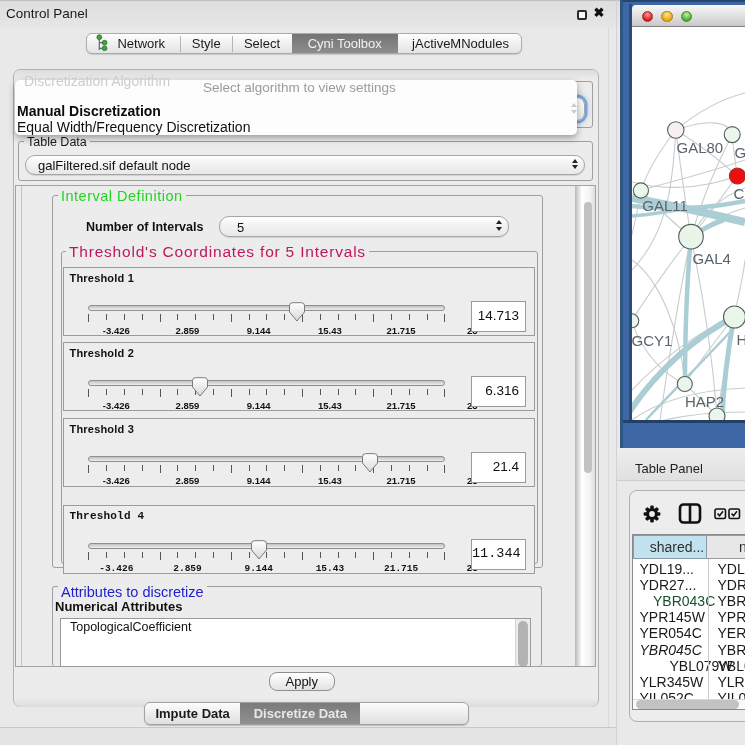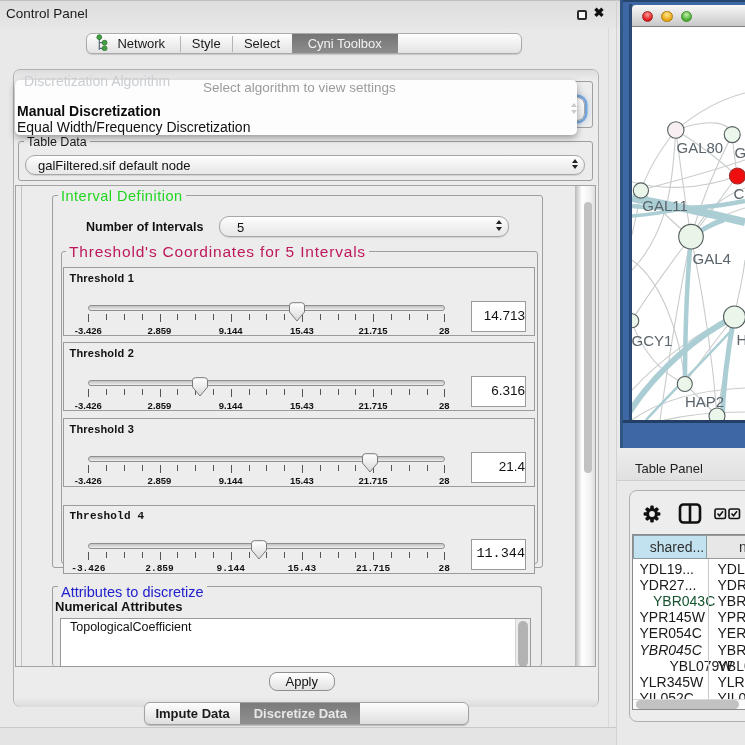--- a/index.html
+++ b/index.html
@@ -7,41 +7,42 @@
 .groupbox{position:absolute;border:1px solid #9f9f9f;border-radius:3px;}
 .gtitle{position:absolute;font-size:14.5px;line-height:14.5px;background:#ececec;padding:0 3px;white-space:nowrap;}
 .combo{position:absolute;border:1px solid #a6a6a6;border-radius:11px;background:linear-gradient(#ffffff,#f2f2f2 45%,#e8e8e8);box-shadow:0 1px 1px rgba(0,0,0,0.12);}
 .combo .ar{position:absolute;right:8px;width:6px;font-size:0;}
 .tri-up{width:0;height:0;border-left:3px solid transparent;border-right:3px solid transparent;border-bottom:4.5px solid #222;margin-bottom:2.5px;}
 .tri-dn{width:0;height:0;border-left:3px solid transparent;border-right:3px solid transparent;border-top:4.5px solid #222;}
 .tpanel{position:absolute;left:63px;width:472px;height:69px;border:1px solid #9b9b9b;background:#ededed;}
 .ttitle{position:absolute;left:5.5px;top:4px;font-size:11px;font-weight:bold;color:#111;letter-spacing:0.2px;}
 .track{position:absolute;left:24.3px;top:37px;width:357px;height:6px;border:1px solid #8f8f8f;border-radius:3px;background:linear-gradient(#c2c2c2,#dcdcdc 60%,#efefef);}
 .tick{position:absolute;width:1px;background:#555;}
-.tlabel{position:absolute;top:56.5px;font-size:9.5px;font-weight:bold;color:#111;transform:translateX(-50%);white-space:nowrap;}
-.vbox{position:absolute;left:407px;top:33px;width:55px;height:31px;background:#fff;border:1.5px solid #9a9a9a;font-size:13.5px;color:#111;text-align:right;line-height:28px;}
+.tlabel{position:absolute;top:56.5px;font-size:9.5px;font-weight:bold;color:#111;transform:translateX(-50%);white-space:nowrap;margin-left:28px;}
+.vbox{position:absolute;left:407px;top:33px;width:55px;height:31px;background:#fff;border:1.5px solid #9a9a9a;font-size:13.5px;color:#111;text-align:right;line-height:28px;padding-right:6px;}
 .thumb{position:absolute;top:34px;width:16px;height:20px;}
 .tabseg{position:absolute;top:0;height:100%;display:flex;align-items:center;justify-content:center;font-size:13px;color:#1a1a1a;}
 .listitem{font-size:12.5px;color:#111;line-height:16px;padding-left:9px;white-space:nowrap;}
 </style></head><body>
 <div class="abs" style="left:0;top:0;width:620px;height:28px;background:linear-gradient(#dedede,#e6e6e6);border-top:1px solid #c0c0c0;"></div>
 <div class="abs" style="left:0;top:28px;width:620px;height:717px;background:#e9e9e9;"></div>
 <div class="abs" style="left:6px;top:6px;font-size:13.5px;color:#1b1b1b;">Control Panel</div>
 <div class="abs" style="left:577px;top:10px;width:10px;height:10px;border:2px solid #2a2a2a;border-radius:2px;background:#fafafa;"></div>
 <div class="abs" style="left:593.5px;top:5px;font-size:13px;font-weight:bold;color:#111;">✖</div>
 <div class="abs" style="left:13px;top:69px;width:586px;height:638px;background:#ececec;border:1px solid #b2b2b2;border-radius:7px;"></div>
 <div class="abs" style="left:14px;top:70px;width:584px;height:10px;background:linear-gradient(#dcdcdc,#ececec);border-radius:7px 7px 0 0;"></div>
 <div class="abs" style="left:14px;top:697px;width:584px;height:10px;background:linear-gradient(#ececec,#dcdcdc);border-radius:0 0 7px 7px;"></div>
 <div class="abs" style="left:85.5px;top:33px;width:436.5px;height:20.5px;border:1px solid #ababab;border-radius:6px;background:linear-gradient(#fefefe,#e3e3e3);box-shadow:0 1px 1px rgba(0,0,0,0.15);overflow:hidden;">
 <div class="tabseg" style="left:0;width:93.5px;padding-left:16px;">Network</div>
 <div class="abs" style="left:93.5px;top:2px;width:1px;height:16px;background:#b5b5b5;"></div>
 <div class="tabseg" style="left:94.5px;width:50.5px;">Style</div>
 <div class="abs" style="left:145px;top:2px;width:1px;height:16px;background:#b5b5b5;"></div>
 <div class="tabseg" style="left:146px;width:59px;">Select</div>
 <div class="tabseg" style="left:205px;width:106.5px;background:linear-gradient(#747474,#8d8d8d);color:#f2f2f2;">Cyni Toolbox</div>
+<div class="tabseg" style="left:311.5px;width:125px;">jActiveMNodules</div>
 </div>
 <svg class="abs" style="left:95px;top:34px;" width="14" height="17" viewBox="0 0 14 17">
     <path d="M4.3 4 V16 M4.3 8.7 L9.6 8.7 M4.3 14.3 L9.6 14.3" stroke="#5a6a7a" stroke-width="1.2" fill="none"></path>
     <circle cx="4.3" cy="3.2" r="2.4" fill="#45a045" stroke="#2f7a2f" stroke-width="0.9"></circle>
     <circle cx="9.6" cy="8.7" r="2.4" fill="#45a045" stroke="#2f7a2f" stroke-width="0.9"></circle>
     <circle cx="9.6" cy="14.3" r="2.4" fill="#45a045" stroke="#2f7a2f" stroke-width="0.9"></circle>
   </svg>
 <div class="groupbox" style="left:22px;top:81px;width:571px;height:47px;"></div>
 <div class="abs" style="left:29px;top:96.5px;width:556px;height:24px;border-radius:8px;background:linear-gradient(#fff,#e9e9e9);border:1px solid #a6a6a6;box-shadow:0 0 0 2.5px rgba(100,155,215,0.85),0 0 5px 3px rgba(120,170,225,0.45);"></div>
 <div class="abs" style="left:571px;top:103px;width:6px;z-index:6;opacity:0.3;">

